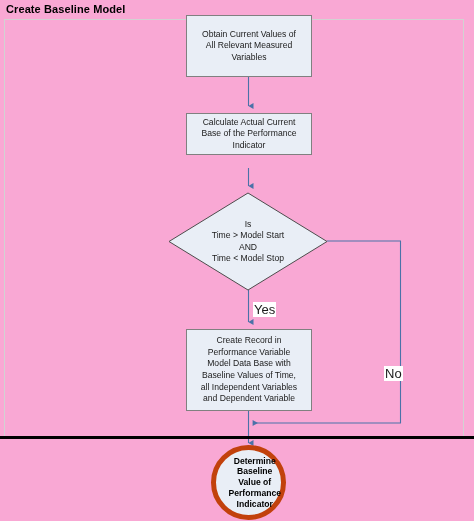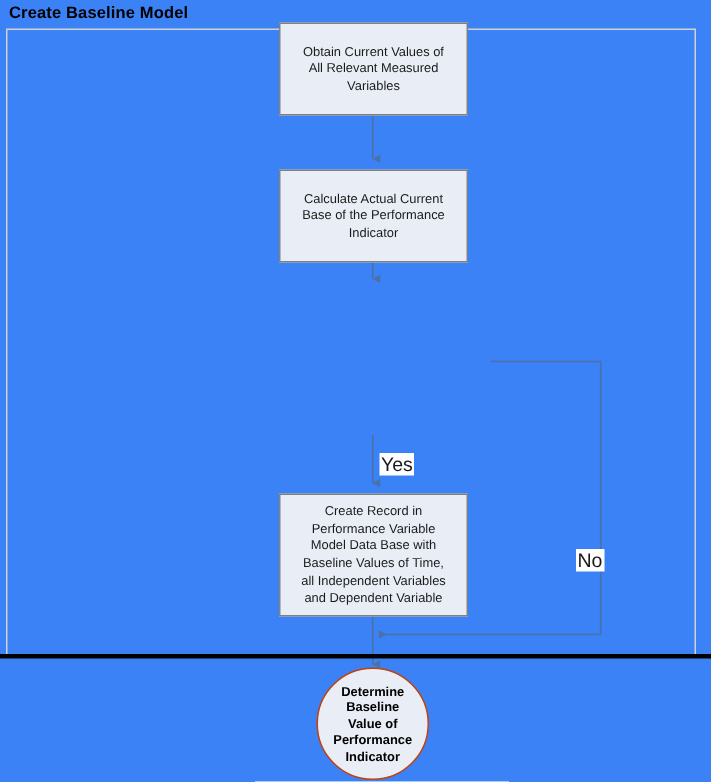--- a/index.html
+++ b/index.html
@@ -4,21 +4,21 @@
 <style>
   html, body {
     margin: 0;
     padding: 0;
     background: #ffffff;
   }
   #canvas {
     position: relative;
     width: 474px;
     height: 521px;
-    background: #3b82f6;
+    background: #f9a8d4;
     font-family: "Liberation Sans", sans-serif;
     overflow: hidden;
     text-decoration: underline;
   }
 
   
   .lane-title {
     position: absolute;
     left: 6px;
     top: 3px;
@@ -86,26 +86,26 @@
     line-height: 11.4px;
     color: #1a1a1a;
     width: 100%;
     z-index: 2;
   }
 
   
   .node-circle {
     position: absolute;
     box-sizing: border-box;
-    border: 1px solid #c2410c;
+    border: 5px solid #c2410c;
     border-radius: 50%;
     background: #e9eef6;
     display: flex;
     align-items: center;
-    justify-content: center;
+    justify-content: flex-end;
     text-align: center;
     font-size: 8.6px;
     line-height: 10.8px;
     font-weight: bold;
     color: #000000;
   }
 
   
   .connectors {
     position: absolute;
@@ -159,28 +159,39 @@
   </svg>
 
   <div class="node-box" style="left:186px; top:15px; width:126px; height:62px;">
     <div>
       <span>Obtain Current Values of</span><br>
       <span>All Relevant Measured</span><br>
       <span>Variables</span>
     </div>
   </div>
 
-  <div class="node-box" style="left:186px; top:113px; width:126px; height:62px;justify-content:center;">
+  <div class="node-box" style="left:186px; top:113px; width:126px; height:42px;justify-content:center;">
     <div>
       <span>Calculate Actual Current</span><br>
       <span>Base of the Performance</span><br>
       <span>Indicator</span>
     </div>
   </div>
 
+  <div class="node-diamond" style="left:168px; top:192px; width:160px; height:99px;">
+    <svg width="160" height="99" viewBox="0 0 160 99" xmlns="http://www.w3.org/2000/svg">
+      <polygon points="80,1 159,49.5 80,98 1,49.5" fill="#e9eef6" stroke="#4d4d4d" stroke-width="1"></polygon>
+    </svg>
+    <div class="dia-text">
+      <span>Is</span><br>
+      <span>Time &gt; Model Start</span><br>
+      <span>AND</span><br>
+      <span>Time &lt; Model Stop</span>
+    </div>
+  </div>
 
   <div class="node-box" style="left:186px; top:329px; width:126px; height:82px;">
     <div>
       <span>Create Record in</span><br>
       <span>Performance Variable</span><br>
       <span>Model Data Base with</span><br>
       <span>Baseline Values of Time,</span><br>
       <span>all Independent Variables</span><br>
       <span>and Dependent Variable</span>
     </div>

